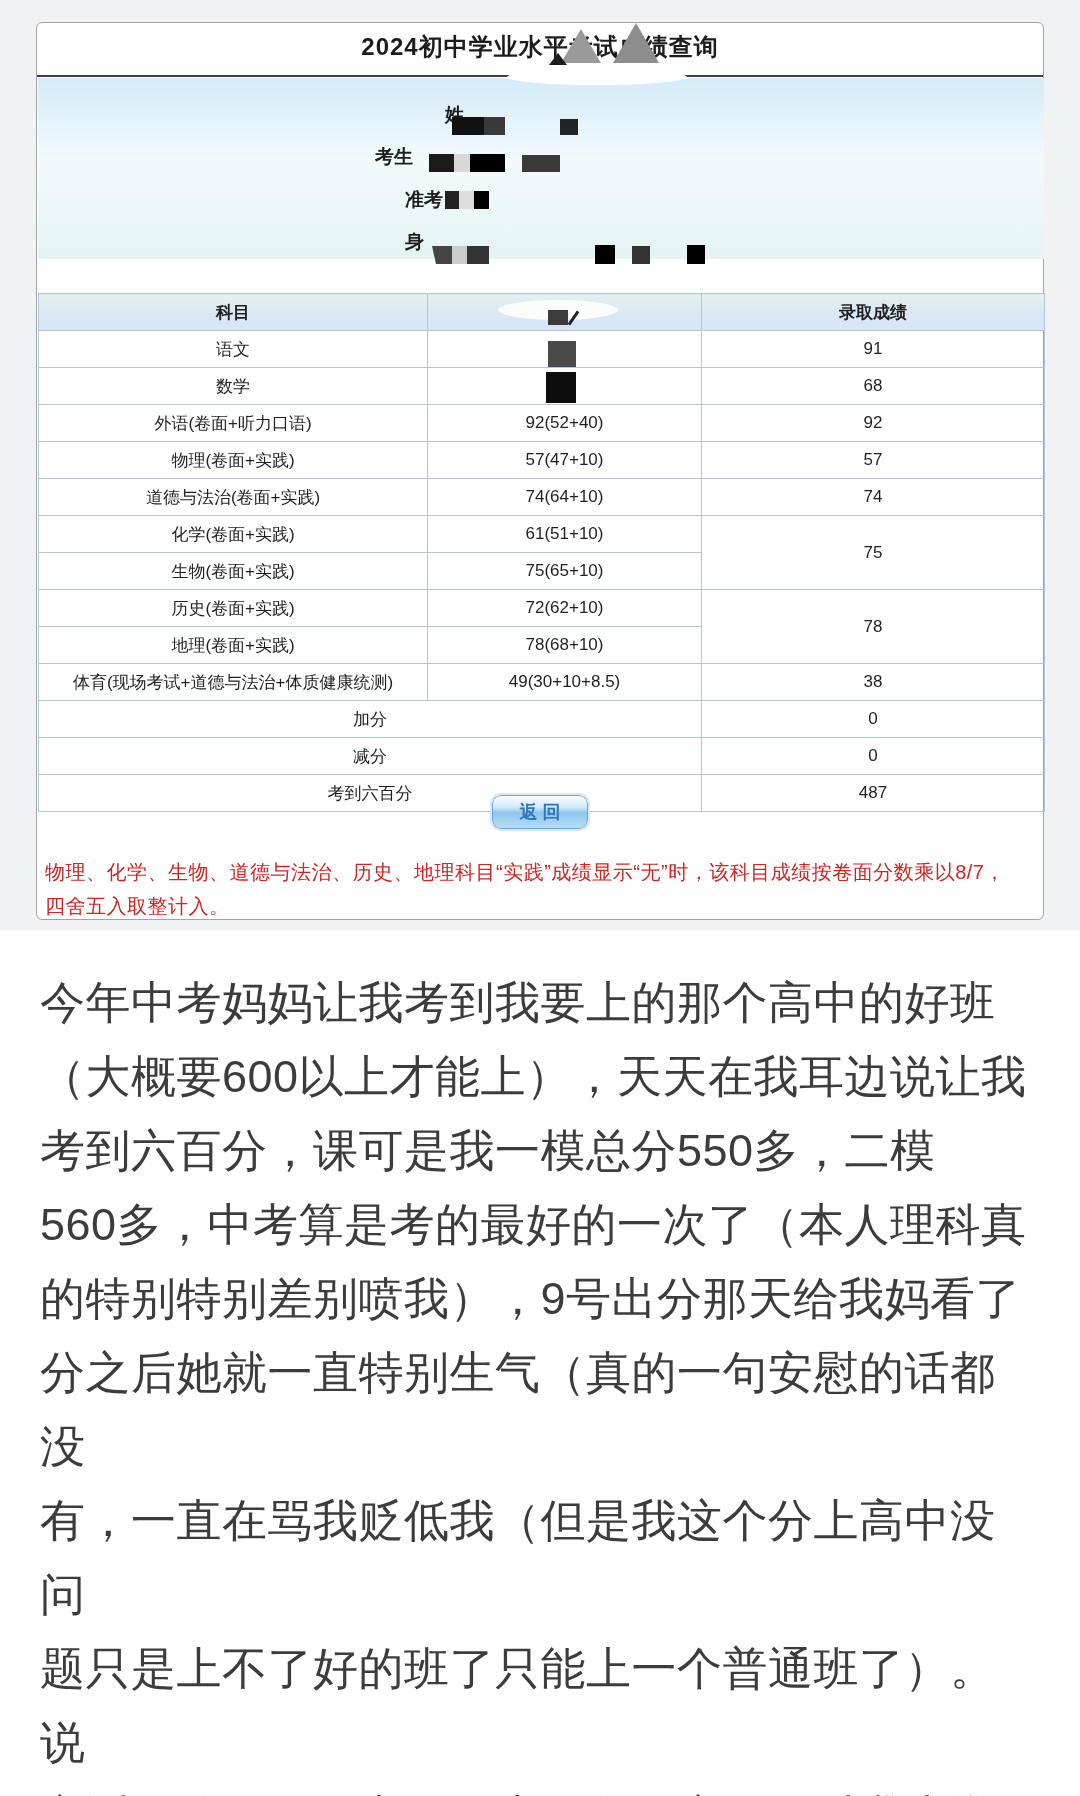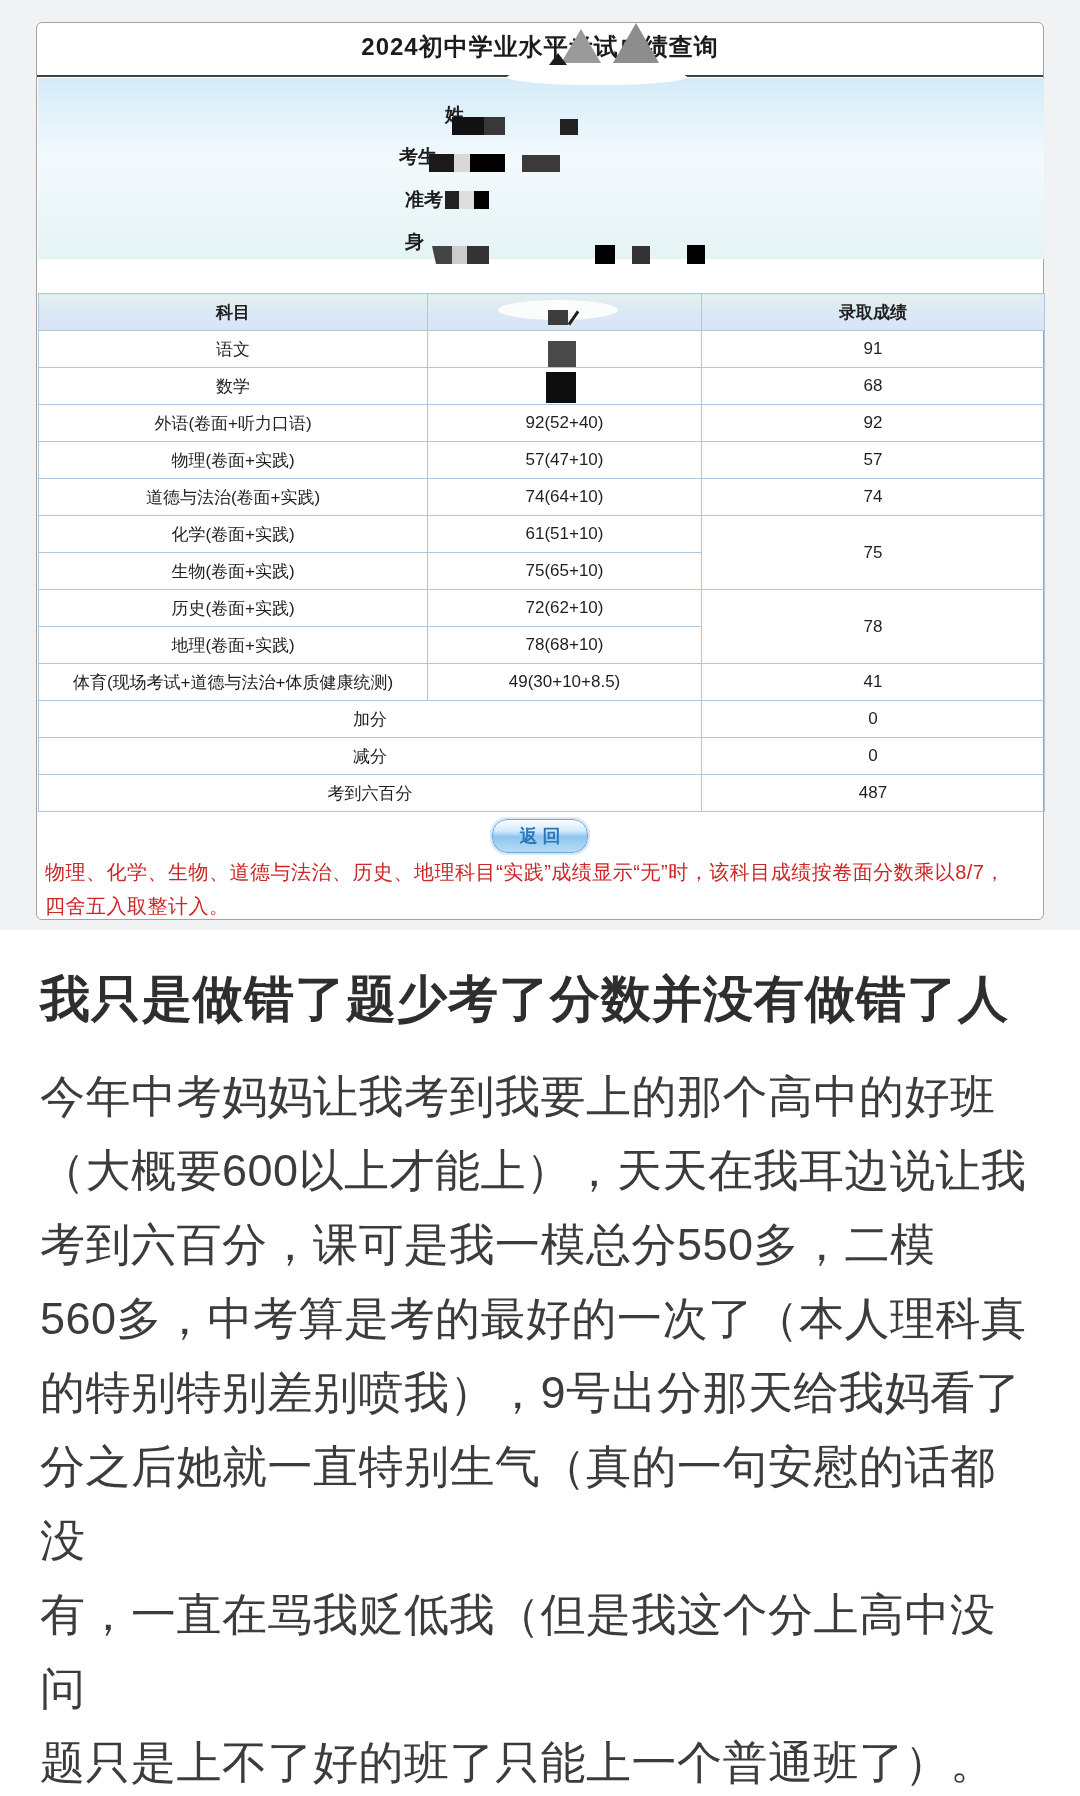--- a/index.html
+++ b/index.html
@@ -43,22 +43,22 @@
   .score-table tbody tr{height:37px;}
   .score-table th{
     font-weight:600;
     background:linear-gradient(180deg,#e4f1ec 0%,#d9e7f6 60%,#d7e6f5 100%);
   }
   .col-subject{width:389px;}
   .col-detail{width:274px;}
   .col-adm{width:343px;}
   
   .back-btn{
-    position:absolute;top:796px;left:50%;transform:translateX(-50%);z-index:3;
-    width:96px;height:34px;border:1px solid #6ba6d6;border-radius:15px;
+    position:absolute;top:772px;left:50%;transform:translateX(-50%);z-index:3;
+    width:96px;height:34px;border:1px solid #6ba6d6;border-radius:9px;
     outline:2px solid #d9e9f6;
     background:linear-gradient(180deg,#fbfdff 0%,#d2eafb 35%,#8fc6ee 52%,#b7ddf7 100%);
     color:#2c78b8;font-size:18px;font-weight:700;letter-spacing:5px;
     text-indent:5px;cursor:pointer;font-family:"Liberation Sans",sans-serif;
   }
   .note{
     position:absolute;top:832px;left:8px;width:992px;z-index:3;
     font-size:20px;font-weight:400;color:#cc2626;line-height:34px;
     white-space:pre-line;letter-spacing:0.5px;
   }
@@ -84,21 +84,21 @@
     <div class="rd tri" style="left:524px;top:6px;width:40px;height:34px;background:#9a9a9a;"></div>
     <div class="rd tri" style="left:576px;top:0;width:46px;height:40px;background:#8d8d8d;"></div>
     <div class="rd tri" style="left:512px;top:30px;width:18px;height:12px;background:#1c1c1c;"></div>
 
     <div class="divider"></div>
 
     <div class="rd blob" style="left:470px;top:46px;width:180px;height:16px;background:#ffffff;z-index:6;"></div>
 
     <div class="info">
       <span class="fld" style="left:407px;top:24px;">姓</span>
-      <span class="fld" style="left:361px;top:66px;">考生</span>
+      <span class="fld" style="left:337px;top:66px;">考生</span>
       <span class="fld" style="left:367px;top:109px;">准考</span>
       <span class="fld" style="left:367px;top:151px;">身</span>
 
       <div class="rd" style="left:414px;top:39px;width:53px;height:18px;background:linear-gradient(90deg,#111 60%,#383838 60%);"></div>
       <div class="rd" style="left:522px;top:41px;width:18px;height:16px;background:#222;"></div>
 
       <div class="rd" style="left:391px;top:76px;width:25px;height:18px;background:#1a1a1a;"></div>
       <div class="rd" style="left:416px;top:76px;width:16px;height:18px;background:#d8d8d8;"></div>
       <div class="rd" style="left:432px;top:76px;width:35px;height:18px;background:#000;"></div>
       <div class="rd" style="left:484px;top:77px;width:38px;height:17px;background:#3a3a3a;"></div>
@@ -177,21 +177,21 @@
           <td>72(62+10)</td>
           <td rowspan="2">78</td>
         </tr>
         <tr>
           <td>地理(卷面+实践)</td>
           <td>78(68+10)</td>
         </tr>
         <tr>
           <td>体育(现场考试+道德与法治+体质健康统测)</td>
           <td>49(30+10+8.5)</td>
-          <td>41</td>
+          <td>38</td>
         </tr>
         <tr>
           <td colspan="2">加分</td>
           <td>0</td>
         </tr>
         <tr>
           <td colspan="2">减分</td>
           <td>0</td>
         </tr>
         <tr>
@@ -202,21 +202,20 @@
     </table>
 
     <button class="back-btn">返回</button>
 
     <div class="note">物理、化学、生物、道德与法治、历史、地理科目“实践”成绩显示“无”时，该科目成绩按卷面分数乘以8/7，
 四舍五入取整计入。</div>
   </div>
 </div>
 
 <div class="post">
-  <div class="post-headline">我只是做错了题少考了分数并没有做错了人</div>
   <div class="post-body">今年中考妈妈让我考到我要上的那个高中的好班
 （大概要600以上才能上），天天在我耳边说让我
 考到六百分，课可是我一模总分550多，二模
 560多，中考算是考的最好的一次了（本人理科真
 的特别特别差别喷我），9号出分那天给我妈看了
 分之后她就一直特别生气（真的一句安慰的话都没
 有，一直在骂我贬低我（但是我这个分上高中没问
 题只是上不了好的班了只能上一个普通班了）。说
 实话，分数已经出了，也不会再变了，对我来说
 上不了好班就上普通班呗这也没什么大不了的</div>

